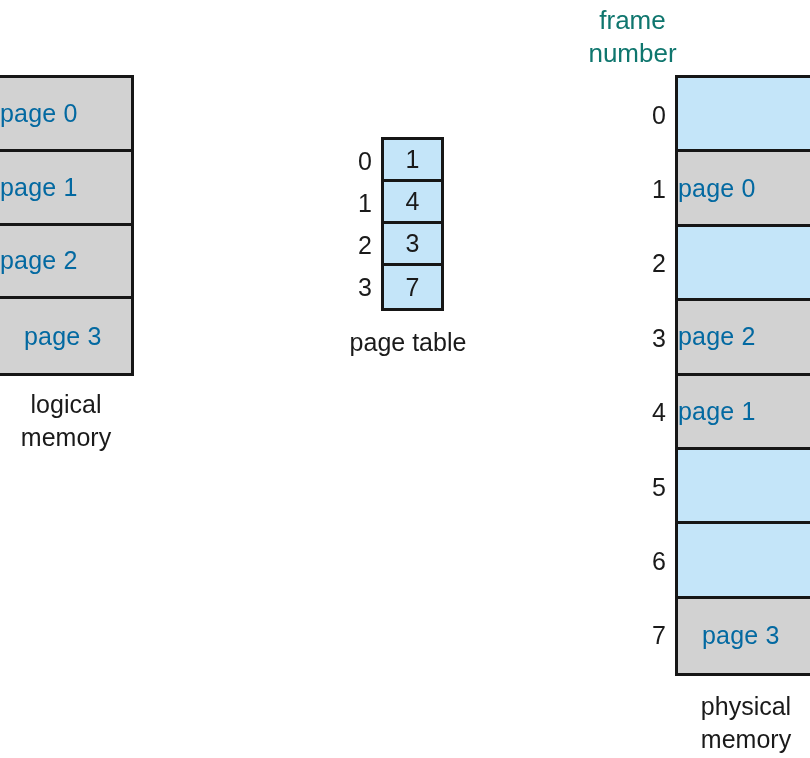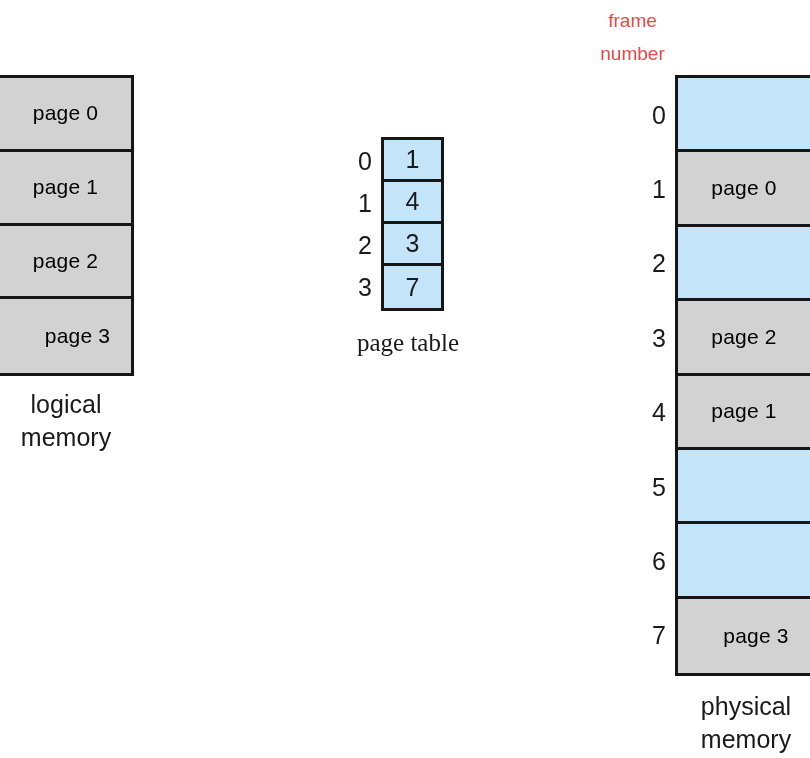--- a/index.html
+++ b/index.html
@@ -24,25 +24,24 @@
     position: absolute;
     box-sizing: border-box;
     border: 3px solid #161616;
     background: #ffffff;
   }
   .cell {
     box-sizing: border-box;
     width: 100%;
     display: flex;
     align-items: center;
-    justify-content: center;
     border-bottom: 3px solid #161616;
-    font-size: 21px;
+    font-size: 25px;
     letter-spacing: 0.2px;
-    color: #000000;
+    color: #0369a1;
     overflow: hidden;
   }
   .cell:last-child { border-bottom: none; padding-left: 24px; }
   .cell.gray { background: #d2d2d2; }
   .cell.blue { background: #c4e5f9; }
 
   
   .pt-cell {
     box-sizing: border-box;
     width: 100%;
@@ -72,23 +71,23 @@
     position: absolute;
     text-align: center;
     font-size: 25px;
     line-height: 33px;
     color: #1a1a1a;
     white-space: pre-line;
   }
   .heading {
     position: absolute;
     text-align: center;
-    font-size: 19px;
+    font-size: 26px;
     line-height: 33px;
-    color: #ef4444;
+    color: #0f766e;
     white-space: pre-line;
   }
 </style>
 </head>
 <body>
 
 <div id="stage">
 
   <div class="mem-box" id="logical-box" style="left:-3px; top:75px; width:137px; height:301px;">
       <div class="cell gray" style="height: 73.75px;">
@@ -131,21 +130,21 @@
         <span>1</span>
       </div>
       <div class="idx" style="left: 325px; top: 224px; width: 56px; height: 42px;">
         <span>2</span>
       </div>
       <div class="idx" style="left: 325px; top: 266px; width: 56px; height: 42px;">
         <span>3</span>
       </div>
     </div>
 
-  <div class="caption" id="pagetable-caption" style="left:318px; top:326px; width:180px;font-family:Liberation Serif, serif;">page table</div>
+  <div class="caption" id="pagetable-caption" style="left:318px; top:326px; width:180px;">page table</div>
 
   <div class="heading" id="frame-number-heading" style="left:555px; top:4px; width:155px;">frame
 number</div>
 
   <div class="mem-box" id="physical-box" style="left:675px; top:75px; width:138px; height:601px;">
       <div class="cell blue" style="height: 74.375px;">
         <span></span>
       </div>
       <div class="cell gray" style="height: 74.375px;">
         <span>page 0</span>

